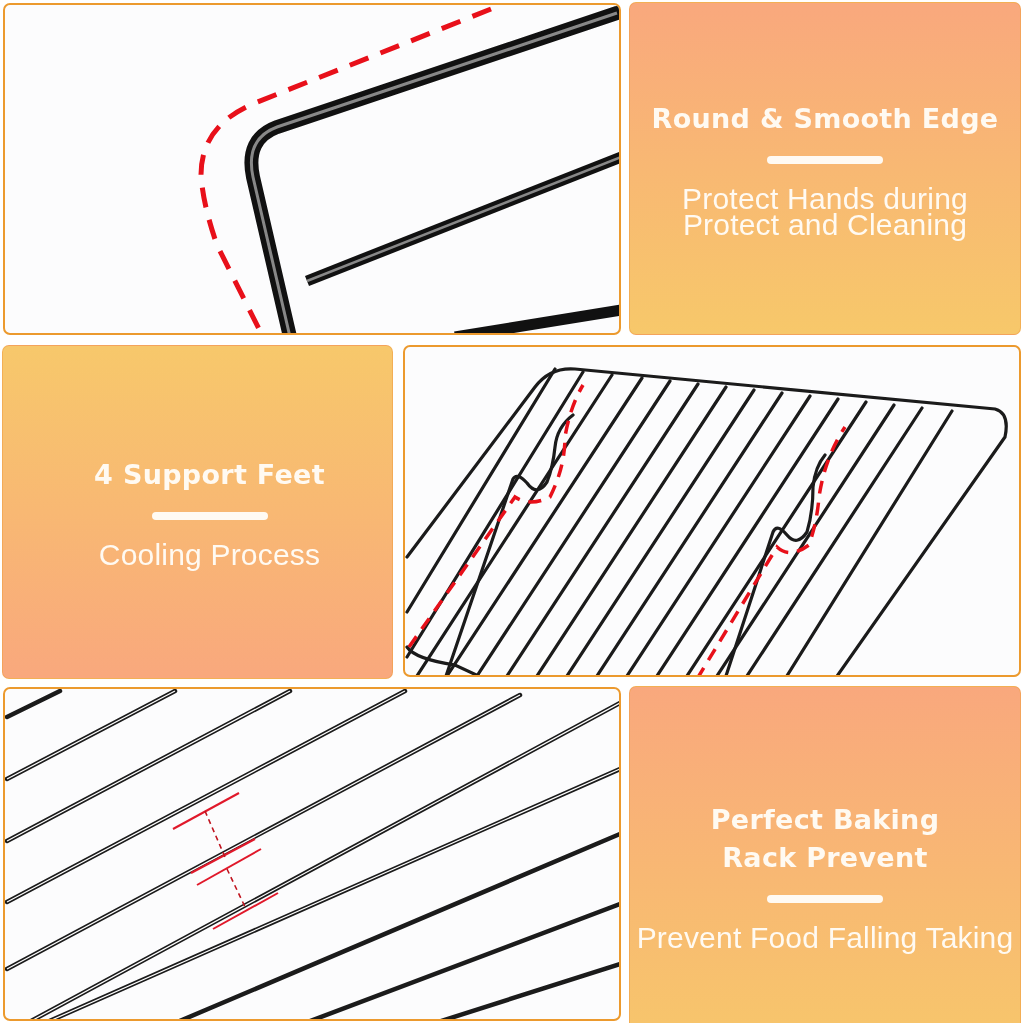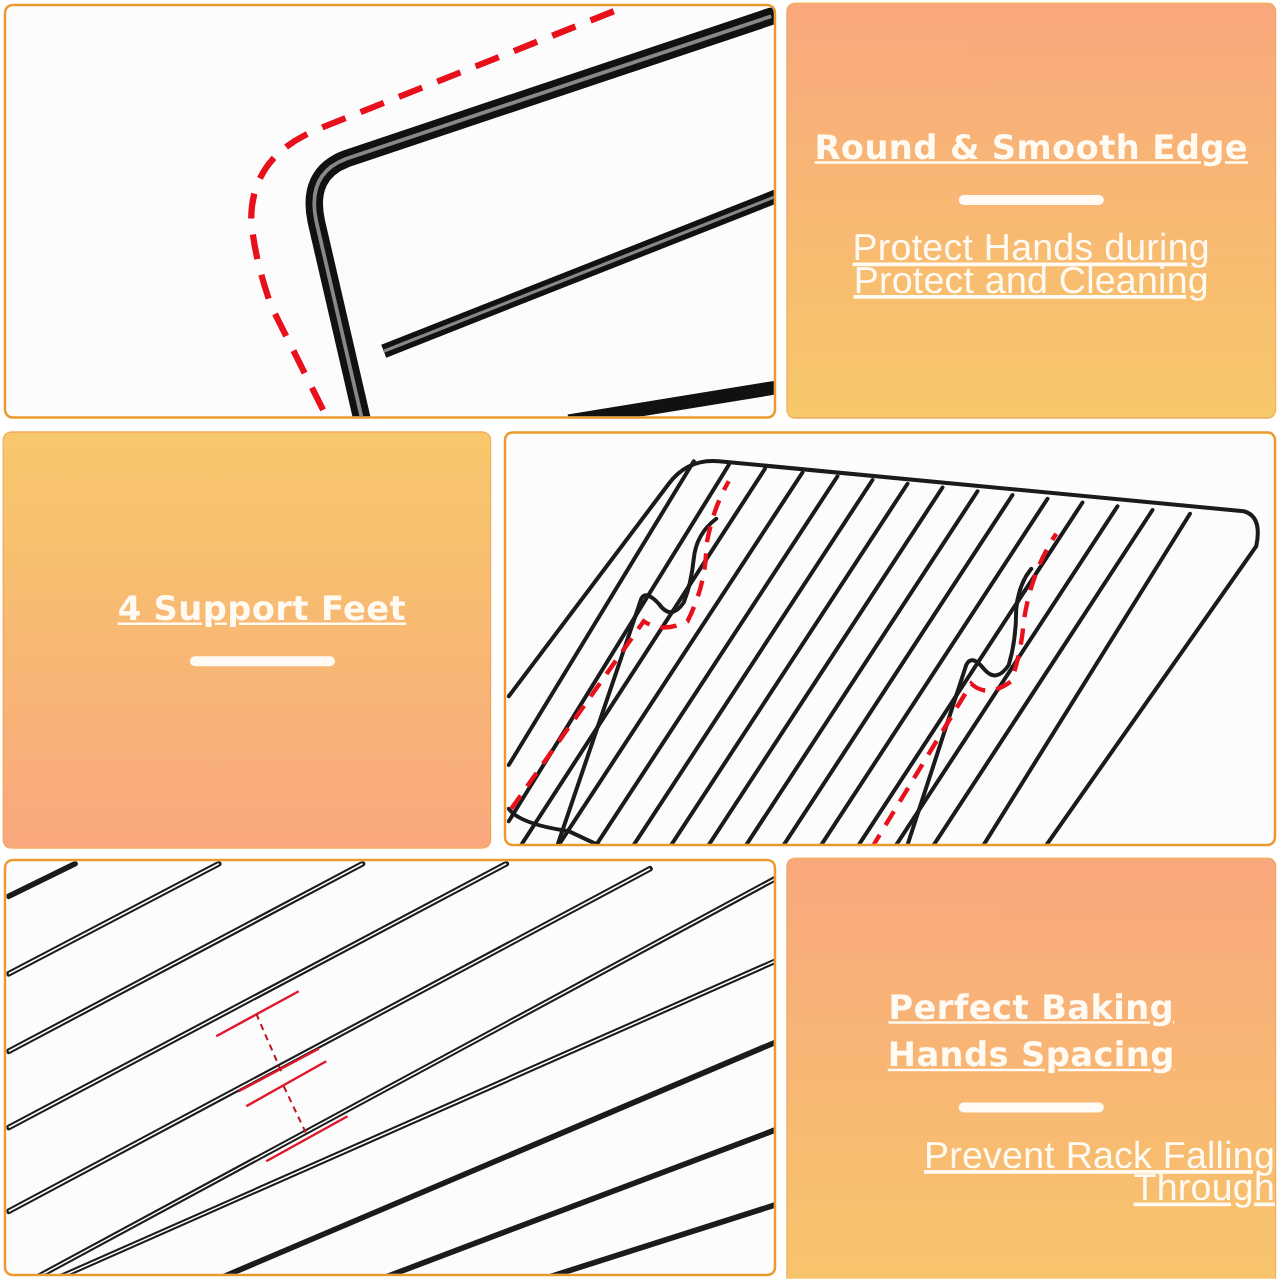--- a/index.html
+++ b/index.html
@@ -1,19 +1,19 @@
 <!DOCTYPE html>
 <html><head>
 <meta charset="utf-8">
 <style>
   html, body { margin:0; padding:0; background:#ffffff; }
   body { width:1024px; height:1023px; position:relative; overflow:hidden; font-family:"DejaVu Sans", sans-serif; }
   .panel { position:absolute; box-sizing:border-box; border-radius:7px; overflow:hidden; }
   .img-panel { background:#fcfcfd; border:2.5px solid #ec9a2e; }
-  .text-panel { display:flex; flex-direction:column; align-items:center; justify-content:center; color:#fffaf2; text-align:right; border:1.5px solid rgba(240,160,70,0.6);text-decoration:underline; }
+  .text-panel { display:flex; flex-direction:column; align-items:center; justify-content:center; color:#fffaf2; text-align:left; border:1.5px solid rgba(240,160,70,0.6); }
   .grad-down { background:linear-gradient(to bottom, #f9a87d 0%, #f8b873 50%, #f7c86a 100%); }
   .grad-up { background:linear-gradient(to bottom, #f7c86b 0%, #f8b873 50%, #f9a87d 100%);padding-left:24px; }
   .title { font-family:"DejaVu Sans", sans-serif; font-weight:bold; font-size:27px; line-height:38px; letter-spacing:0.3px; }
   .bar { width:116px; height:8px; border-radius:4px; background:#fffaf3; margin:18px 0 22px; }
   .desc { font-family:"Liberation Sans", sans-serif; font-weight:normal; font-size:30px; line-height:26px; letter-spacing:0.2px; }
   svg { position:absolute; left:0; top:0; }
 </style>
 </head>
 <body>
 
@@ -41,20 +41,21 @@
 <div class="panel text-panel grad-down" style="left:629px; top:2px; width:392px; height:333px;">
   <div class="title">Round &amp; Smooth Edge</div>
   <div class="bar"></div>
   <div class="desc">Protect Hands during</div>
   <div class="desc">Protect and Cleaning</div>
 </div>
 
 <div class="panel text-panel grad-up" style="left:2px; top:345px; width:391px; height:334px;">
   <div class="title">4 Support Feet</div>
   <div class="bar"></div>
+  <div class="desc">Cooling Process</div>
 </div>
 
 <div class="panel img-panel" style="left:403px; top:345px; width:618px; height:332px;">
   <svg width="618" height="332" viewBox="0 0 618 332">
     <g fill="none" stroke="#1b1b1b" stroke-width="3.2" stroke-linecap="round">
 
       <path d="M 2 210 L 130 40 Q 145 20 170 22 L 590 62 Q 605 66 600 90 L 430 332"></path>
       <path d="M 2 300 Q 10 312 50 318 L 80 332"></path>
 
       <path d="M 2 265 L 150 22"></path>
@@ -113,16 +114,16 @@
     </g>
     <g fill="none" stroke="#c0141f" stroke-width="1.6" stroke-dasharray="5 4">
       <path d="M 200 122 L 220 168"></path>
       <path d="M 222 180 L 241 220"></path>
     </g>
   </svg>
 </div>
 
 <div class="panel text-panel grad-down" style="left:629px; top:686px; width:392px; height:380px;">
   <div class="title">Perfect Baking</div>
-  <div class="title">Hands Spacing</div>
+  <div class="title">Rack Prevent</div>
   <div class="bar"></div>
-  <div class="desc">Prevent Rack Falling Through</div>
+  <div class="desc">Prevent Food Falling Taking</div>
 </div>
 
 </body></html>

